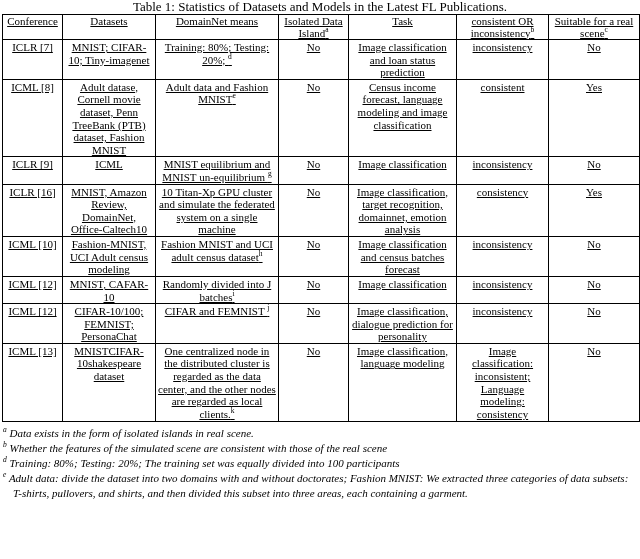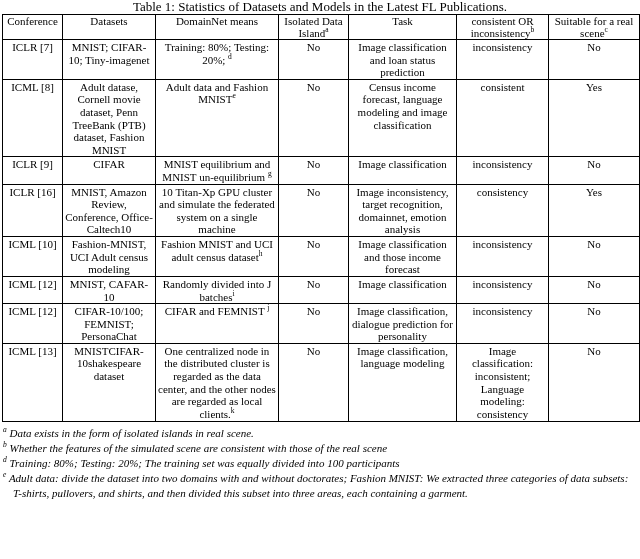--- a/index.html
+++ b/index.html
@@ -7,21 +7,21 @@
     position:relative; width:640px; height:559px; overflow:hidden;
     background:#fff; color:#000;
     font-family:"Liberation Serif","DejaVu Serif",serif;
   }
   .caption {
     text-align:center; font-size:13px; line-height:14px; height:14px;
     white-space:nowrap;
   }
   table.pub-table {
     border-collapse:collapse; table-layout:fixed;
-    width:637px; margin-left:2px;
+    width:637px; margin-left:2px;text-decoration:underline;
   }
   .pub-table col.c0{width:60px}.pub-table col.c1{width:93px}
   .pub-table col.c2{width:123px}.pub-table col.c3{width:70px}
   .pub-table col.c4{width:108px}.pub-table col.c5{width:92px}
   .pub-table col.c6{width:91px}
   .pub-table th, .pub-table td {
     border:1px solid #000; padding:1px 2px 0 2px;
     font-size:11px; text-align:center; vertical-align:top;
     font-weight:normal; overflow-wrap:break-word;
   }
@@ -79,42 +79,42 @@
           <td>ICML [8]</td>
           <td>Adult datase, Cornell movie dataset, Penn TreeBank (PTB) dataset, Fashion MNIST</td>
           <td>Adult data and Fashion MNIST<sup>e</sup></td>
           <td>No</td>
           <td>Census income forecast, language modeling and image classification</td>
           <td>consistent</td>
           <td>Yes</td>
         </tr>
         <tr class="r3">
           <td>ICLR [9]</td>
-          <td>CIFAR</td>
+          <td>ICML</td>
           <td>MNIST equilibrium and MNIST un-equilibrium <sup>g</sup></td>
           <td>No</td>
           <td>Image classification</td>
           <td>inconsistency</td>
           <td>No</td>
         </tr>
         <tr class="r4">
           <td>ICLR [16]</td>
-          <td>MNIST, Amazon Review, Conference, Office-Caltech10</td>
+          <td>MNIST, Amazon Review, DomainNet, Office-Caltech10</td>
           <td>10 Titan-Xp GPU cluster and simulate the federated system on a single machine</td>
           <td>No</td>
-          <td>Image inconsistency, target recognition, domainnet, emotion analysis</td>
+          <td>Image classification, target recognition, domainnet, emotion analysis</td>
           <td>consistency</td>
           <td>Yes</td>
         </tr>
         <tr class="r5">
           <td>ICML [10]</td>
           <td>Fashion-MNIST, UCI Adult census modeling</td>
           <td>Fashion MNIST and UCI adult census dataset<sup>h</sup></td>
           <td>No</td>
-          <td>Image classification and those income forecast</td>
+          <td>Image classification and census batches forecast</td>
           <td>inconsistency</td>
           <td>No</td>
         </tr>
         <tr class="r6">
           <td>ICML [12]</td>
           <td>MNIST, CAFAR-10</td>
           <td>Randomly divided into J batches<sup>i</sup></td>
           <td>No</td>
           <td>Image classification</td>
           <td>inconsistency</td>

